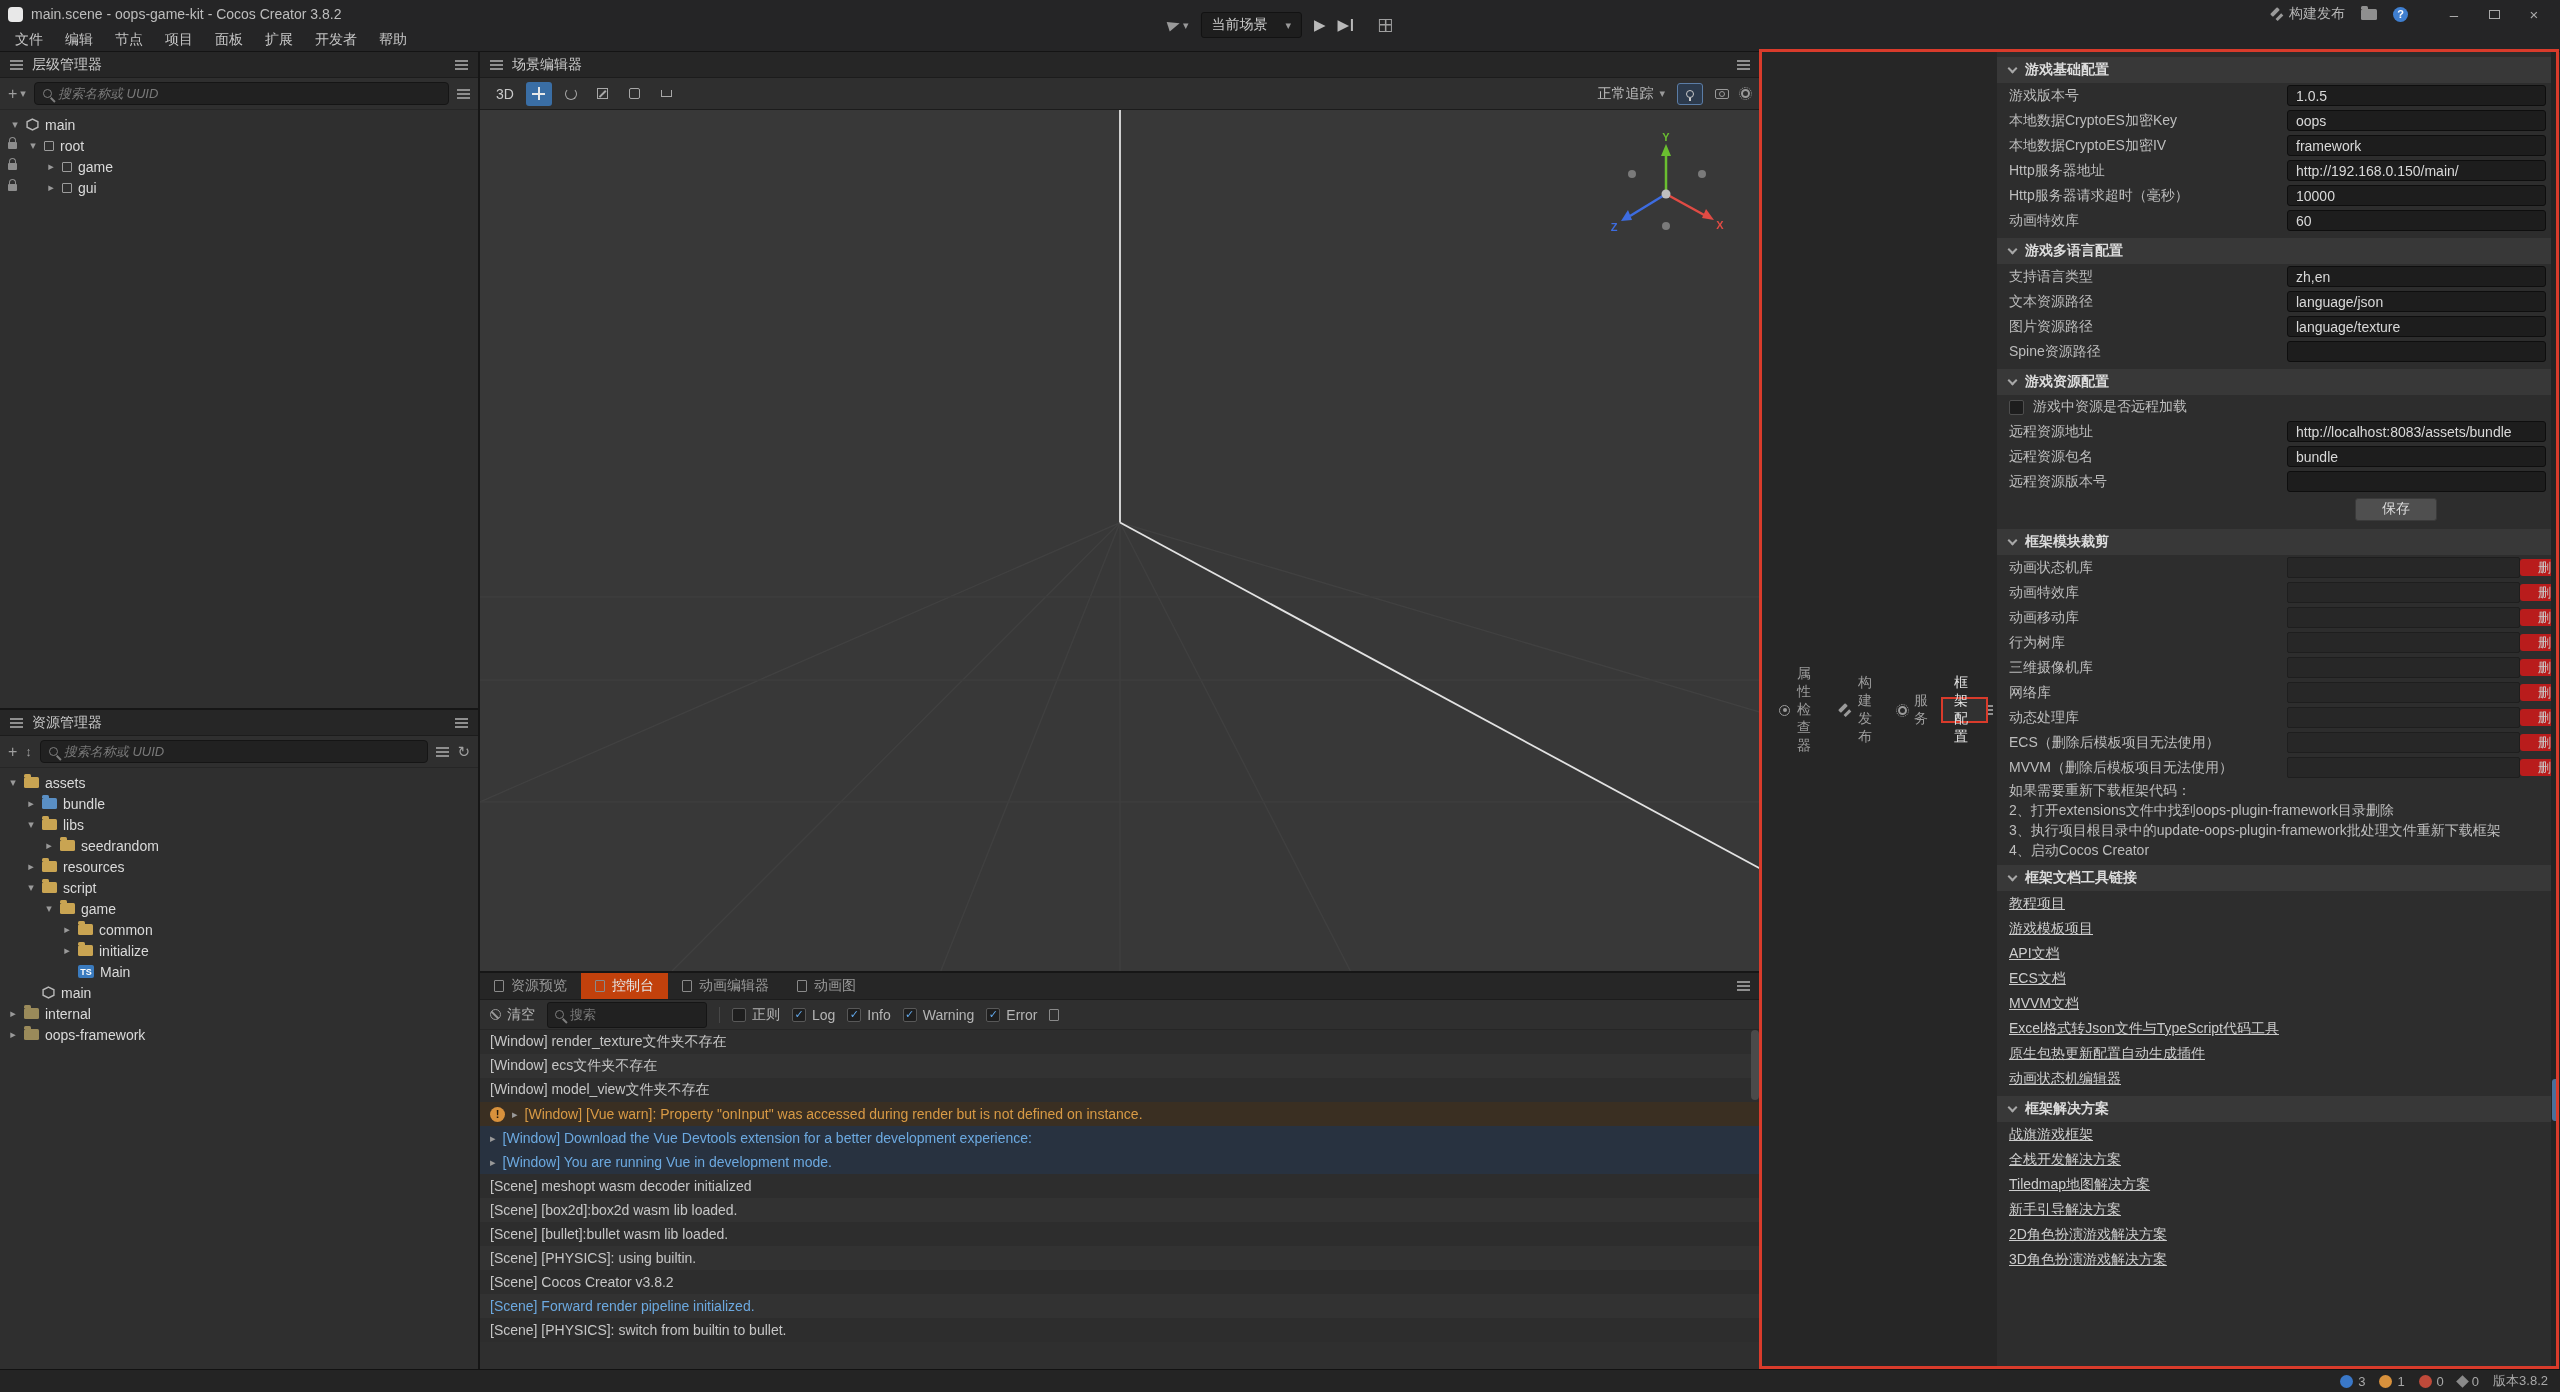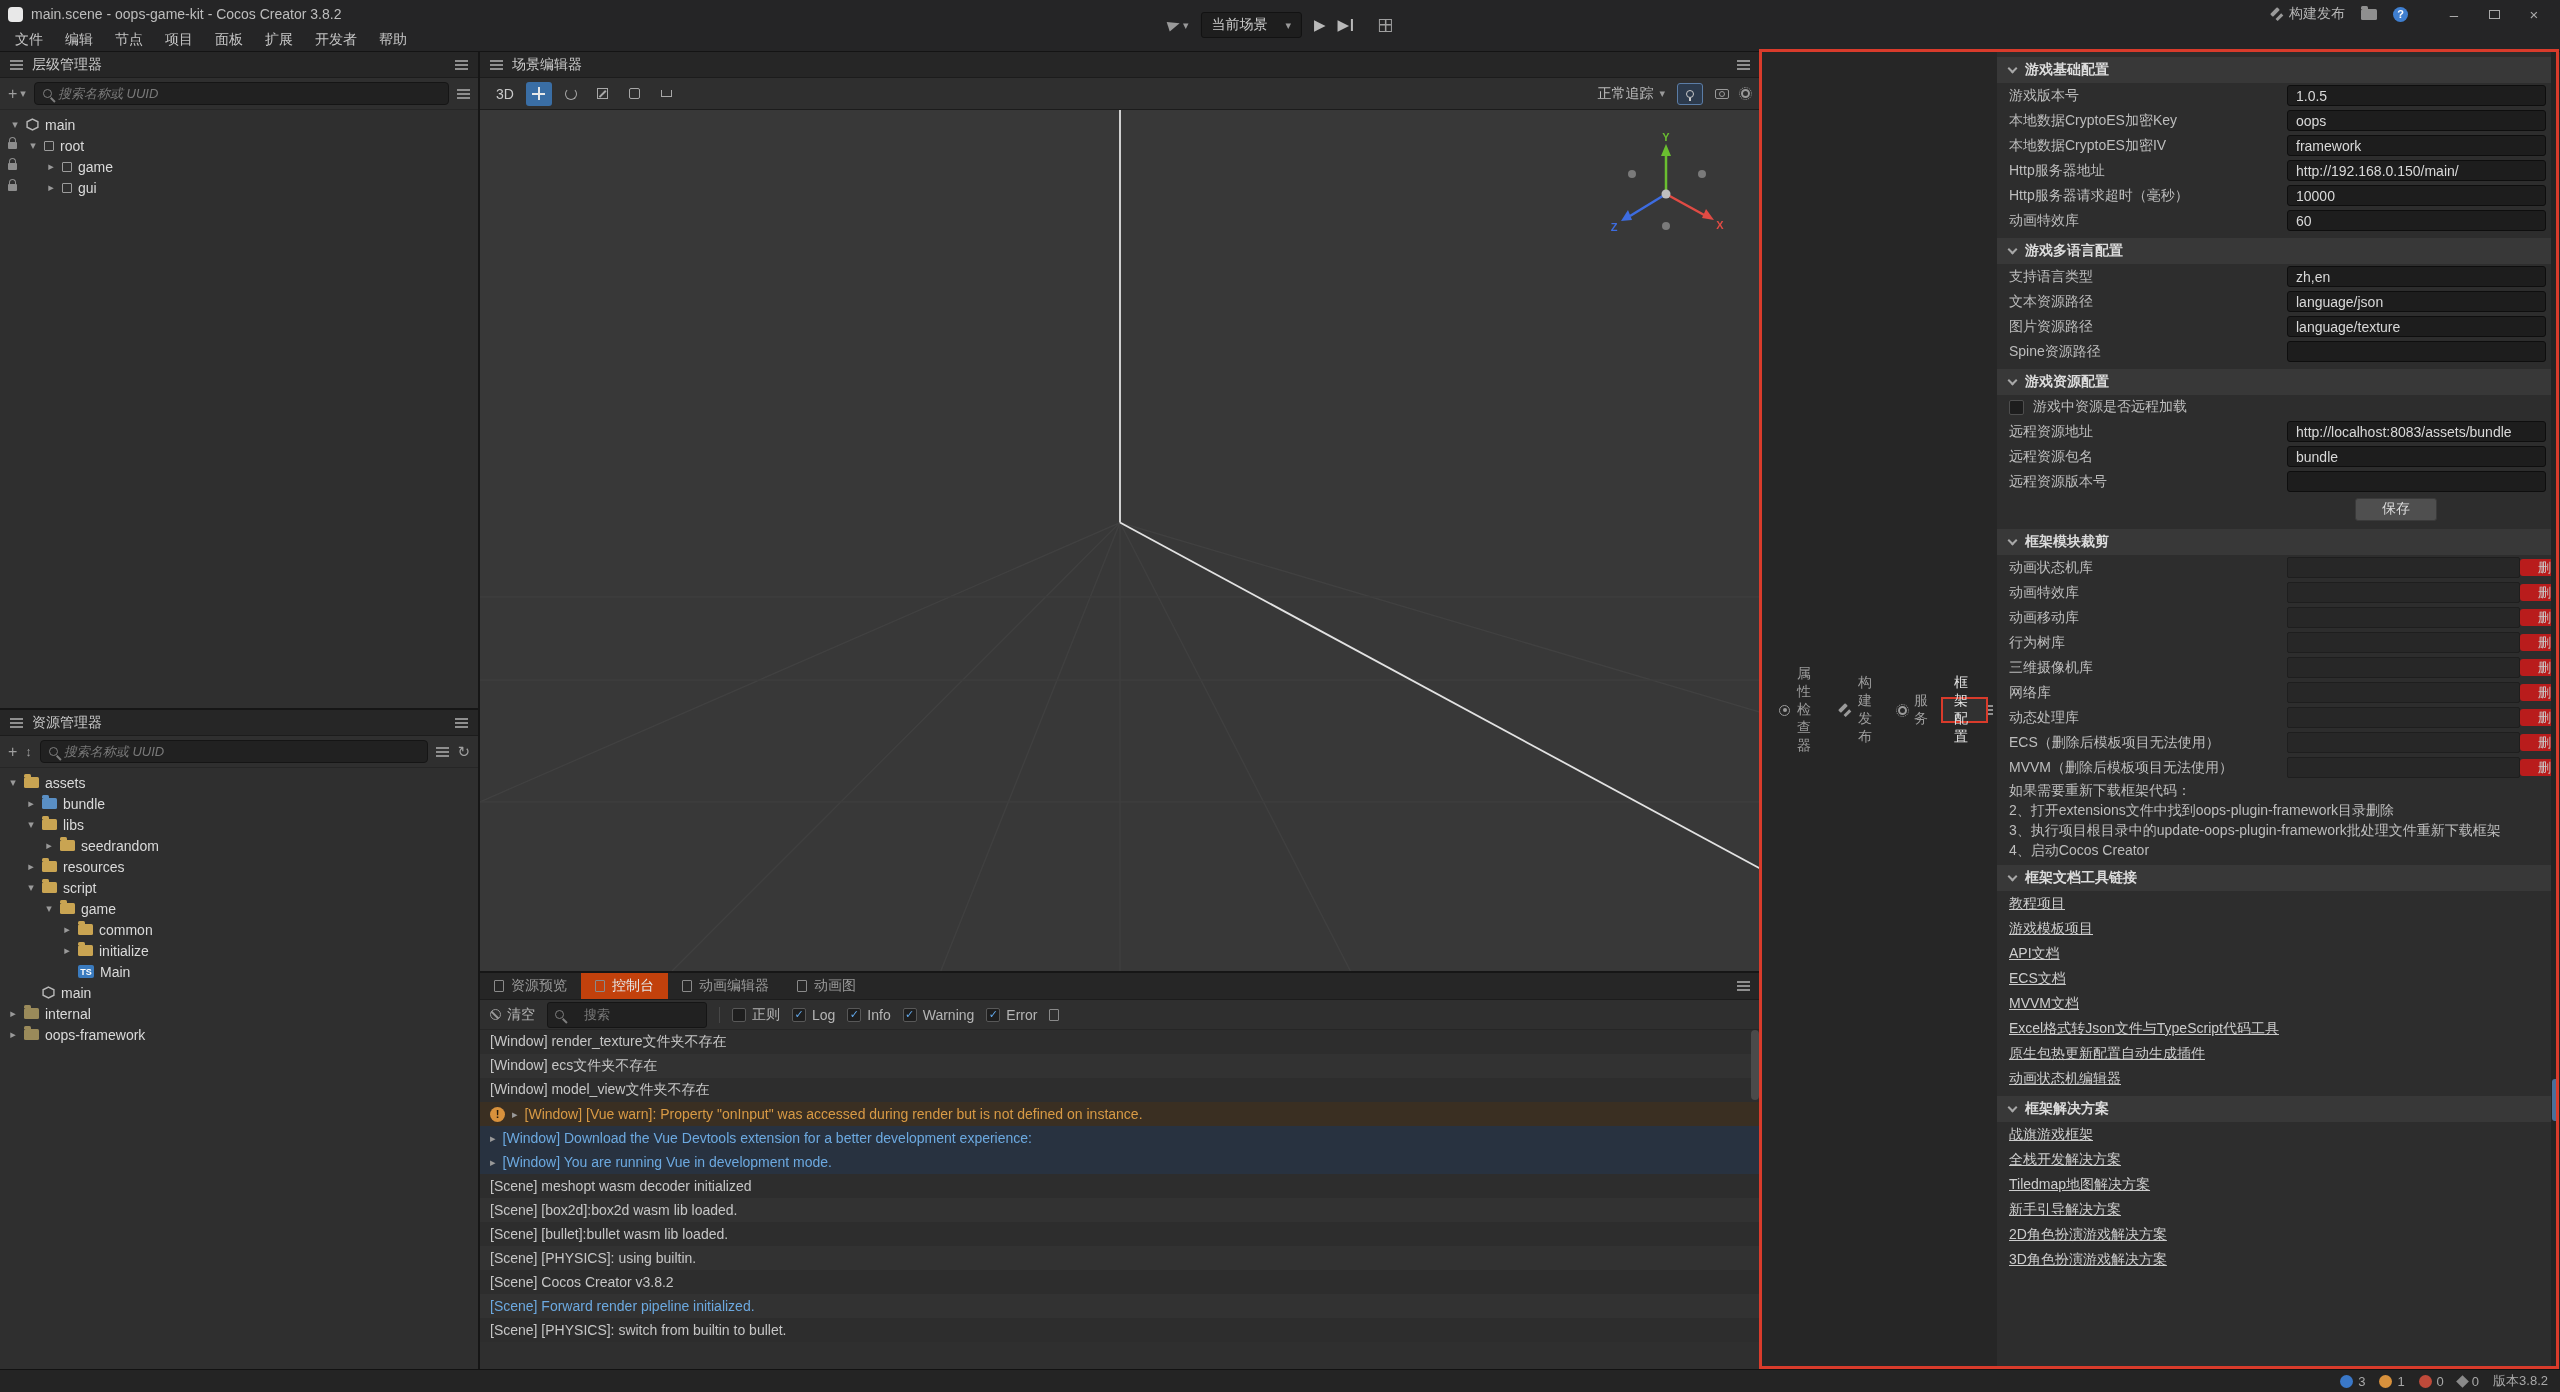--- a/index.html
+++ b/index.html
@@ -101,21 +101,21 @@
   .viewport{flex:1;position:relative;background:#383838;min-height:0}
   .viewport svg.grid{position:absolute;inset:0;width:100%;height:100%}
   .gizmo{position:absolute;top:22px;right:34px;width:120px;height:112px}
 
   
   .console-tabs{flex:0 0 27px;background:#262626;border-bottom:1px solid #1c1c1c;display:flex;align-items:stretch}
   .ctab{display:flex;align-items:center;gap:7px;padding:0 14px;font-size:14px;color:#9a9a9a}
   .ctab.active{background:#c2410c;color:#e4e4e4}
   .console-toolbar{flex:0 0 30px;display:flex;align-items:center;gap:12px;padding:0 10px;border-bottom:1px solid #262626}
   .ct-label{color:#b5b5b5;font-size:14px}
-  .con-search{width:160px;height:22px;background:#212121;border:1px solid #151515;border-radius:3px;display:flex;align-items:center;gap:20px;padding:12px 7px}
+  .con-search{width:160px;height:22px;background:#212121;border:1px solid #151515;border-radius:3px;display:flex;align-items:center;gap:6px;padding:12px 7px}
   .con-search input{flex:1;min-width:0;background:transparent;border:none;outline:none;color:#cfcfcf;font-size:13px;font-family:inherit}
   .con-search input::placeholder{color:#7a7a7a}
   .sep{width:1px;height:16px;background:#474747}
   .chk{display:flex;align-items:center;gap:6px;color:#b5b5b5;font-size:14px}
   .chk-box{width:14px;height:14px;background:#1e1e1e;border:1px solid #585858;border-radius:2px;display:flex;align-items:center;justify-content:center;color:#62a8ea;font-size:11px;line-height:1}
   .log-list{flex:1;overflow:hidden;position:relative}
   .log-row{height:24px;display:flex;align-items:center;gap:7px;padding:0 10px;font-size:14px;color:#c6c6c6;background:#323232}
   .log-row:nth-child(odd){background:#2d2d2d}
   .log-row.tint-warn{background:#3a2f22}
   .log-row.tint-info{background:#283240}

